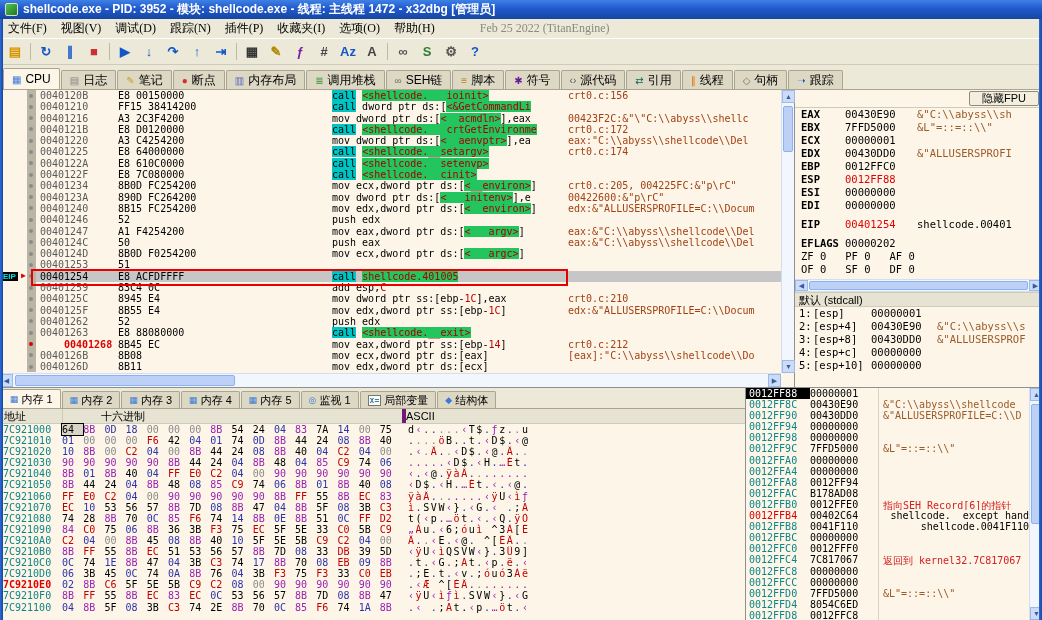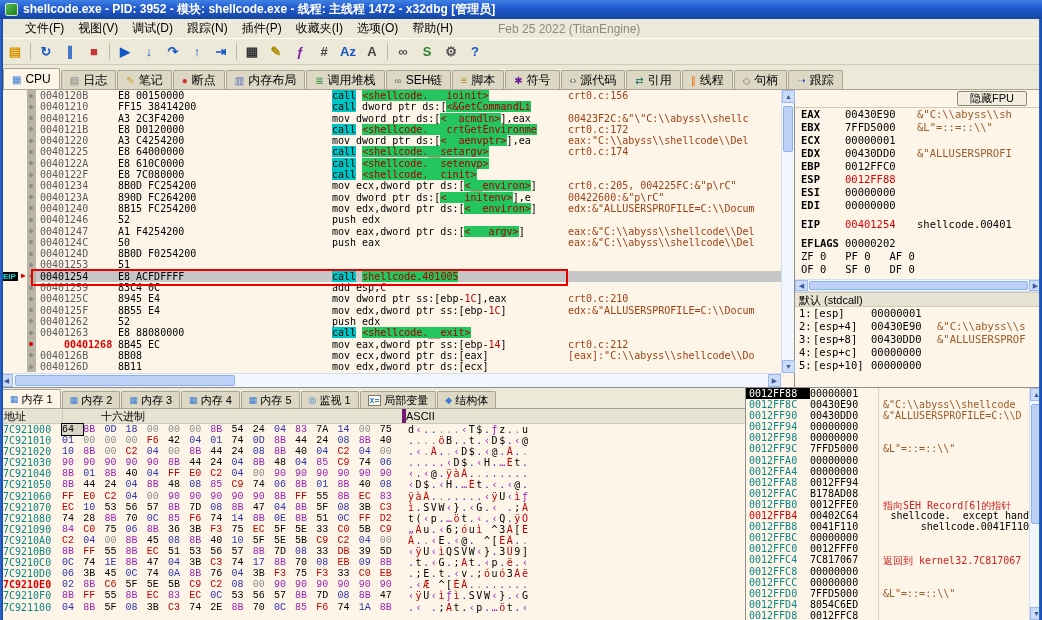--- a/index.html
+++ b/index.html
@@ -3,21 +3,21 @@
 <meta charset="utf-8">
 <style>
   * { box-sizing: border-box; margin:0; padding:0; }
   html,body { width:1042px; height:620px; overflow:hidden; }
   body { font-family:"Liberation Sans",sans-serif; background:#ECE9D8; position:relative; font-size:12px; }
 
   
   .titlebar { height:19px; background:linear-gradient(180deg,#3E81E4 0%,#2059CE 45%,#16469F 100%);
     display:flex; align-items:center; gap:5px; padding:0 5px; color:#fff; font-weight:bold; font-size:12px; white-space:nowrap; }
   .app-icon { width:13px; height:13px; flex:none; background:linear-gradient(135deg,#57c157,#1d7a1d); border:1px solid #cfe3cf; border-radius:2px; }
-  .menubar { height:19px; display:flex; align-items:center; padding-left:18px; background:#ECE9D8; }
+  .menubar { height:19px; display:flex; align-items:center; padding-left:1px; background:#ECE9D8;font-family:Liberation Serif, serif; }
   .menu-item { padding:2px 7px; color:#000; }
   .build-info { color:#8a8a82; margin-left:38px; }
 
   .toolbar { height:27px; display:flex; align-items:center; padding:0 3px; background:#ECE9D8;
     border-top:1px solid #FFFFFF; border-bottom:1px solid #CFCBBA; }
   .tbtn { width:24px; height:22px; display:flex; align-items:center; justify-content:center;
     font-size:13px; font-weight:bold; border:1px solid transparent; }
   .tsep { width:1px; height:17px; background:#BDB9A6; margin:0 3px; flex:none; }
 
   .tabbar { height:25px; display:flex; align-items:flex-end; padding-left:3px; background:#ECE9D8; border-bottom:1px solid #A9A592; }
@@ -54,21 +54,21 @@
 
   
   .sb-v { position:absolute; top:0; right:0; width:13px; background:#F2F6FD; border-left:1px solid #D3DEF2; }
   .sb-h { position:absolute; left:0; bottom:0; height:14px; background:#F2F6FD; border-top:1px solid #D3DEF2; }
   .sb-btn { position:absolute; width:13px; height:13px; background:#CBDCF8; border:1px solid #9DB9E8; color:#3b5a9b;
     font-size:7px; display:flex; align-items:center; justify-content:center; }
   .sb-thumb { position:absolute; background:#BCD1F5; border:1px solid #8CB0F0; border-radius:2px; }
 
   
   .registers { flex:1; background:#FCF5E8; position:relative; overflow:hidden; }
-  .reg-top { height:18px; border-bottom:1px solid #CFCBBA; display:flex; justify-content:flex-end; align-items:center; padding:1px 15px; }
+  .reg-top { height:18px; border-bottom:1px solid #CFCBBA; display:flex; justify-content:flex-end; align-items:center; padding:1px 3px; }
   .fpu-btn { font-size:11px; background:#F3EEDE; border:1px solid #8f8b7b; border-radius:2px; padding:0 12px; height:15px; line-height:13px; }
   .rrow { height:13px; line-height:13px; display:flex; font:10.5px "DejaVu Sans Mono",monospace; white-space:pre; }
   .rrow.spacer { height:6px; }
   .rname { width:50px; flex:none; padding-left:6px; font-weight:bold; }
   .rval { width:72px; flex:none; }
   .rval.red { color:#E00000; }
   .rnote { flex:1; overflow:hidden; color:#9C5A28; }
   .rnote.sym { color:#000; }
   .reg-hscroll { position:relative; height:13px; margin-top:3px; background:#F2F6FD; border-top:1px solid #D3DEF2; border-bottom:1px solid #D3DEF2; }
   .args-hdr { height:15px; background:#E7E3D3; border-top:1px solid #CFCBBA; border-bottom:1px solid #CFCBBA; padding-left:4px; font-size:11px; line-height:14px; }
@@ -87,21 +87,21 @@
   .dtab.sel { background:#FCF5E8; height:19px; }
   .dtab .ticon { font-size:9px; }
   .chip { font:bold 8px "DejaVu Sans Mono",monospace; border:1px solid #777; padding:0 1px; background:#FFFDE8; }
   .dump-hdr { height:15px; flex:none; display:flex; background:#E7E3D3; border-bottom:1px solid #CFCBBA; font-size:11px; line-height:14px; }
   .dh-addr { width:62px; flex:none; padding-left:4px; }
   .dh-hex { width:340px; flex:none; padding-left:38px; border-left:1px solid #CFCBBA; }
   .dh-ascii { flex:1; border-left:4px solid #701a75; }
   .mrow { height:11.1px; line-height:11.1px; display:flex; font:10px "DejaVu Sans Mono",monospace; white-space:pre; }
   .maddr { width:62px; flex:none; padding-left:3px; color:#0E8585; }
   .maddr.red { color:#E00000; font-weight:bold; }
-  .mhex { width:340px;  flex:none; display:flex;font-family:Liberation Mono, monospace; }
+  .mhex { width:340px;  flex:none; display:flex; }
   .mbyte { width:21.2px; flex:none; }
   .mbyte.selb { outline:1px solid #000; background:#D9D5C5; }
   .mascii { flex:1; display:flex; padding-left:6px; }
   .mchar { width:7.6px; flex:none; overflow:hidden; }
   .h0 { color:#8a8a8a; } .h1 { color:#2D32AA; } .h2 { color:#000; } .h3 { color:#9A22B4; } .h4 { color:#C00000; }
 
   .stack { flex:1; background:#FCF5E8; position:relative; overflow:hidden; }
   .srows { position:absolute; top:0; left:0; right:13px; bottom:0; overflow:hidden; }
   .srow { height:11.1px; line-height:11.1px; display:flex; font:10px "DejaVu Sans Mono",monospace; white-space:pre; }
   .saddr { width:64px; flex:none; padding-left:3px; color:#0E8585; }
@@ -224,21 +224,21 @@
         <div class="drow"><span class="g1"></span><span class="g2"><i class="dot"></i></span><span class="daddr">00401220</span><span class="dbytes">A3 C4254200</span><span class="dinstr"><span class="tk-p">mov dword ptr ds:[</span><span class="tk-y">&lt;__aenvptr&gt;</span><span class="tk-p">],ea</span></span><span class="dcomment">eax:"C:\\abyss\\shellcode\\Del</span></div>
         <div class="drow"><span class="g1"></span><span class="g2"><i class="dot"></i></span><span class="daddr">00401225</span><span class="dbytes">E8 64000000</span><span class="dinstr"><span class="tk-c">call</span><span class="tk-p"> </span><span class="tk-y">&lt;shellcode.__setargv&gt;</span></span><span class="dcomment">crt0.c:174</span></div>
         <div class="drow"><span class="g1"></span><span class="g2"><i class="dot"></i></span><span class="daddr">0040122A</span><span class="dbytes">E8 610C0000</span><span class="dinstr"><span class="tk-c">call</span><span class="tk-p"> </span><span class="tk-y">&lt;shellcode.__setenvp&gt;</span></span><span class="dcomment"></span></div>
         <div class="drow"><span class="g1"></span><span class="g2"><i class="dot"></i></span><span class="daddr">0040122F</span><span class="dbytes">E8 7C080000</span><span class="dinstr"><span class="tk-c">call</span><span class="tk-p"> </span><span class="tk-y">&lt;shellcode.__cinit&gt;</span></span><span class="dcomment"></span></div>
         <div class="drow"><span class="g1"></span><span class="g2"><i class="dot"></i></span><span class="daddr">00401234</span><span class="dbytes">8B0D FC254200</span><span class="dinstr"><span class="tk-p">mov ecx,dword ptr ds:[</span><span class="tk-y">&lt;__environ&gt;</span><span class="tk-p">]</span></span><span class="dcomment">crt0.c:205, 004225FC:&amp;"p\rC"</span></div>
         <div class="drow"><span class="g1"></span><span class="g2"><i class="dot"></i></span><span class="daddr">0040123A</span><span class="dbytes">890D FC264200</span><span class="dinstr"><span class="tk-p">mov dword ptr ds:[</span><span class="tk-y">&lt;___initenv&gt;</span><span class="tk-p">],e</span></span><span class="dcomment">00422600:&amp;"p\rC"</span></div>
         <div class="drow"><span class="g1"></span><span class="g2"><i class="dot"></i></span><span class="daddr">00401240</span><span class="dbytes">8B15 FC254200</span><span class="dinstr"><span class="tk-p">mov edx,dword ptr ds:[</span><span class="tk-y">&lt;__environ&gt;</span><span class="tk-p">]</span></span><span class="dcomment">edx:&amp;"ALLUSERSPROFILE=C:\\Docum</span></div>
         <div class="drow"><span class="g1"></span><span class="g2"><i class="dot"></i></span><span class="daddr">00401246</span><span class="dbytes">52</span><span class="dinstr"><span class="tk-p">push edx</span></span><span class="dcomment"></span></div>
         <div class="drow"><span class="g1"></span><span class="g2"><i class="dot"></i></span><span class="daddr">00401247</span><span class="dbytes">A1 F4254200</span><span class="dinstr"><span class="tk-p">mov eax,dword ptr ds:[</span><span class="tk-y">&lt;___argv&gt;</span><span class="tk-p">]</span></span><span class="dcomment">eax:&amp;"C:\\abyss\\shellcode\\Del</span></div>
         <div class="drow"><span class="g1"></span><span class="g2"><i class="dot"></i></span><span class="daddr">0040124C</span><span class="dbytes">50</span><span class="dinstr"><span class="tk-p">push eax</span></span><span class="dcomment">eax:&amp;"C:\\abyss\\shellcode\\Del</span></div>
-        <div class="drow"><span class="g1"></span><span class="g2"><i class="dot"></i></span><span class="daddr">0040124D</span><span class="dbytes">8B0D F0254200</span><span class="dcomment"></span></div>
+        <div class="drow"><span class="g1"></span><span class="g2"><i class="dot"></i></span><span class="daddr">0040124D</span><span class="dbytes">8B0D F0254200</span><span class="dinstr"><span class="tk-p">mov ecx,dword ptr ds:[</span><span class="tk-y">&lt;___argc&gt;</span><span class="tk-p">]</span></span><span class="dcomment"></span></div>
         <div class="drow"><span class="g1"></span><span class="g2"><i class="dot"></i></span><span class="daddr">00401253</span><span class="dbytes">51</span><span class="dcomment"></span></div>
         <div class="drow sel"><span class="g1"><span class="eipbox">EIP</span><span class="earrow"></span></span><span class="g2"><i class="dot"></i></span><span class="daddr">00401254</span><span class="dbytes">E8 ACFDFFFF</span><span class="dinstr"><span class="tk-c">call</span><span class="tk-p"> </span><span class="tk-y">shellcode.401005</span></span><span class="dcomment"></span></div>
         <div class="drow"><span class="g1"></span><span class="g2"><i class="dot"></i></span><span class="daddr">00401259</span><span class="dbytes">83C4 0C</span><span class="dinstr"><span class="tk-p">add esp,</span><span class="tk-n">C</span></span><span class="dcomment"></span></div>
         <div class="drow"><span class="g1"></span><span class="g2"><i class="dot"></i></span><span class="daddr">0040125C</span><span class="dbytes">8945 E4</span><span class="dinstr"><span class="tk-p">mov dword ptr ss:[ebp-</span><span class="tk-n">1C</span><span class="tk-p">],eax</span></span><span class="dcomment">crt0.c:210</span></div>
         <div class="drow"><span class="g1"></span><span class="g2"><i class="dot"></i></span><span class="daddr">0040125F</span><span class="dbytes">8B55 E4</span><span class="dinstr"><span class="tk-p">mov edx,dword ptr ss:[ebp-</span><span class="tk-n">1C</span><span class="tk-p">]</span></span><span class="dcomment">edx:&amp;"ALLUSERSPROFILE=C:\\Docum</span></div>
         <div class="drow"><span class="g1"></span><span class="g2"><i class="dot"></i></span><span class="daddr">00401262</span><span class="dbytes">52</span><span class="dinstr"><span class="tk-p">push edx</span></span><span class="dcomment"></span></div>
         <div class="drow"><span class="g1"></span><span class="g2"><i class="dot"></i></span><span class="daddr">00401263</span><span class="dbytes">E8 88080000</span><span class="dinstr"><span class="tk-c">call</span><span class="tk-p"> </span><span class="tk-y">&lt;shellcode.__exit&gt;</span></span><span class="dcomment"></span></div>
         <div class="drow"><span class="g1"></span><span class="g2"><i class="dot bp"></i></span><span class="daddr bp">00401268</span><span class="dbytes">8B45 EC</span><span class="dinstr"><span class="tk-p">mov eax,dword ptr ss:[ebp-</span><span class="tk-n">14</span><span class="tk-p">]</span></span><span class="dcomment">crt0.c:212</span></div>
         <div class="drow"><span class="g1"></span><span class="g2"><i class="dot"></i></span><span class="daddr">0040126B</span><span class="dbytes">8B08</span><span class="dinstr"><span class="tk-p">mov ecx,dword ptr ds:[eax]</span></span><span class="dcomment">[eax]:"C:\\abyss\\shellcode\\Do</span></div>
         <div class="drow"><span class="g1"></span><span class="g2"><i class="dot"></i></span><span class="daddr">0040126D</span><span class="dbytes">8B11</span><span class="dinstr"><span class="tk-p">mov edx,dword ptr ds:[ecx]</span></span><span class="dcomment"></span></div>

